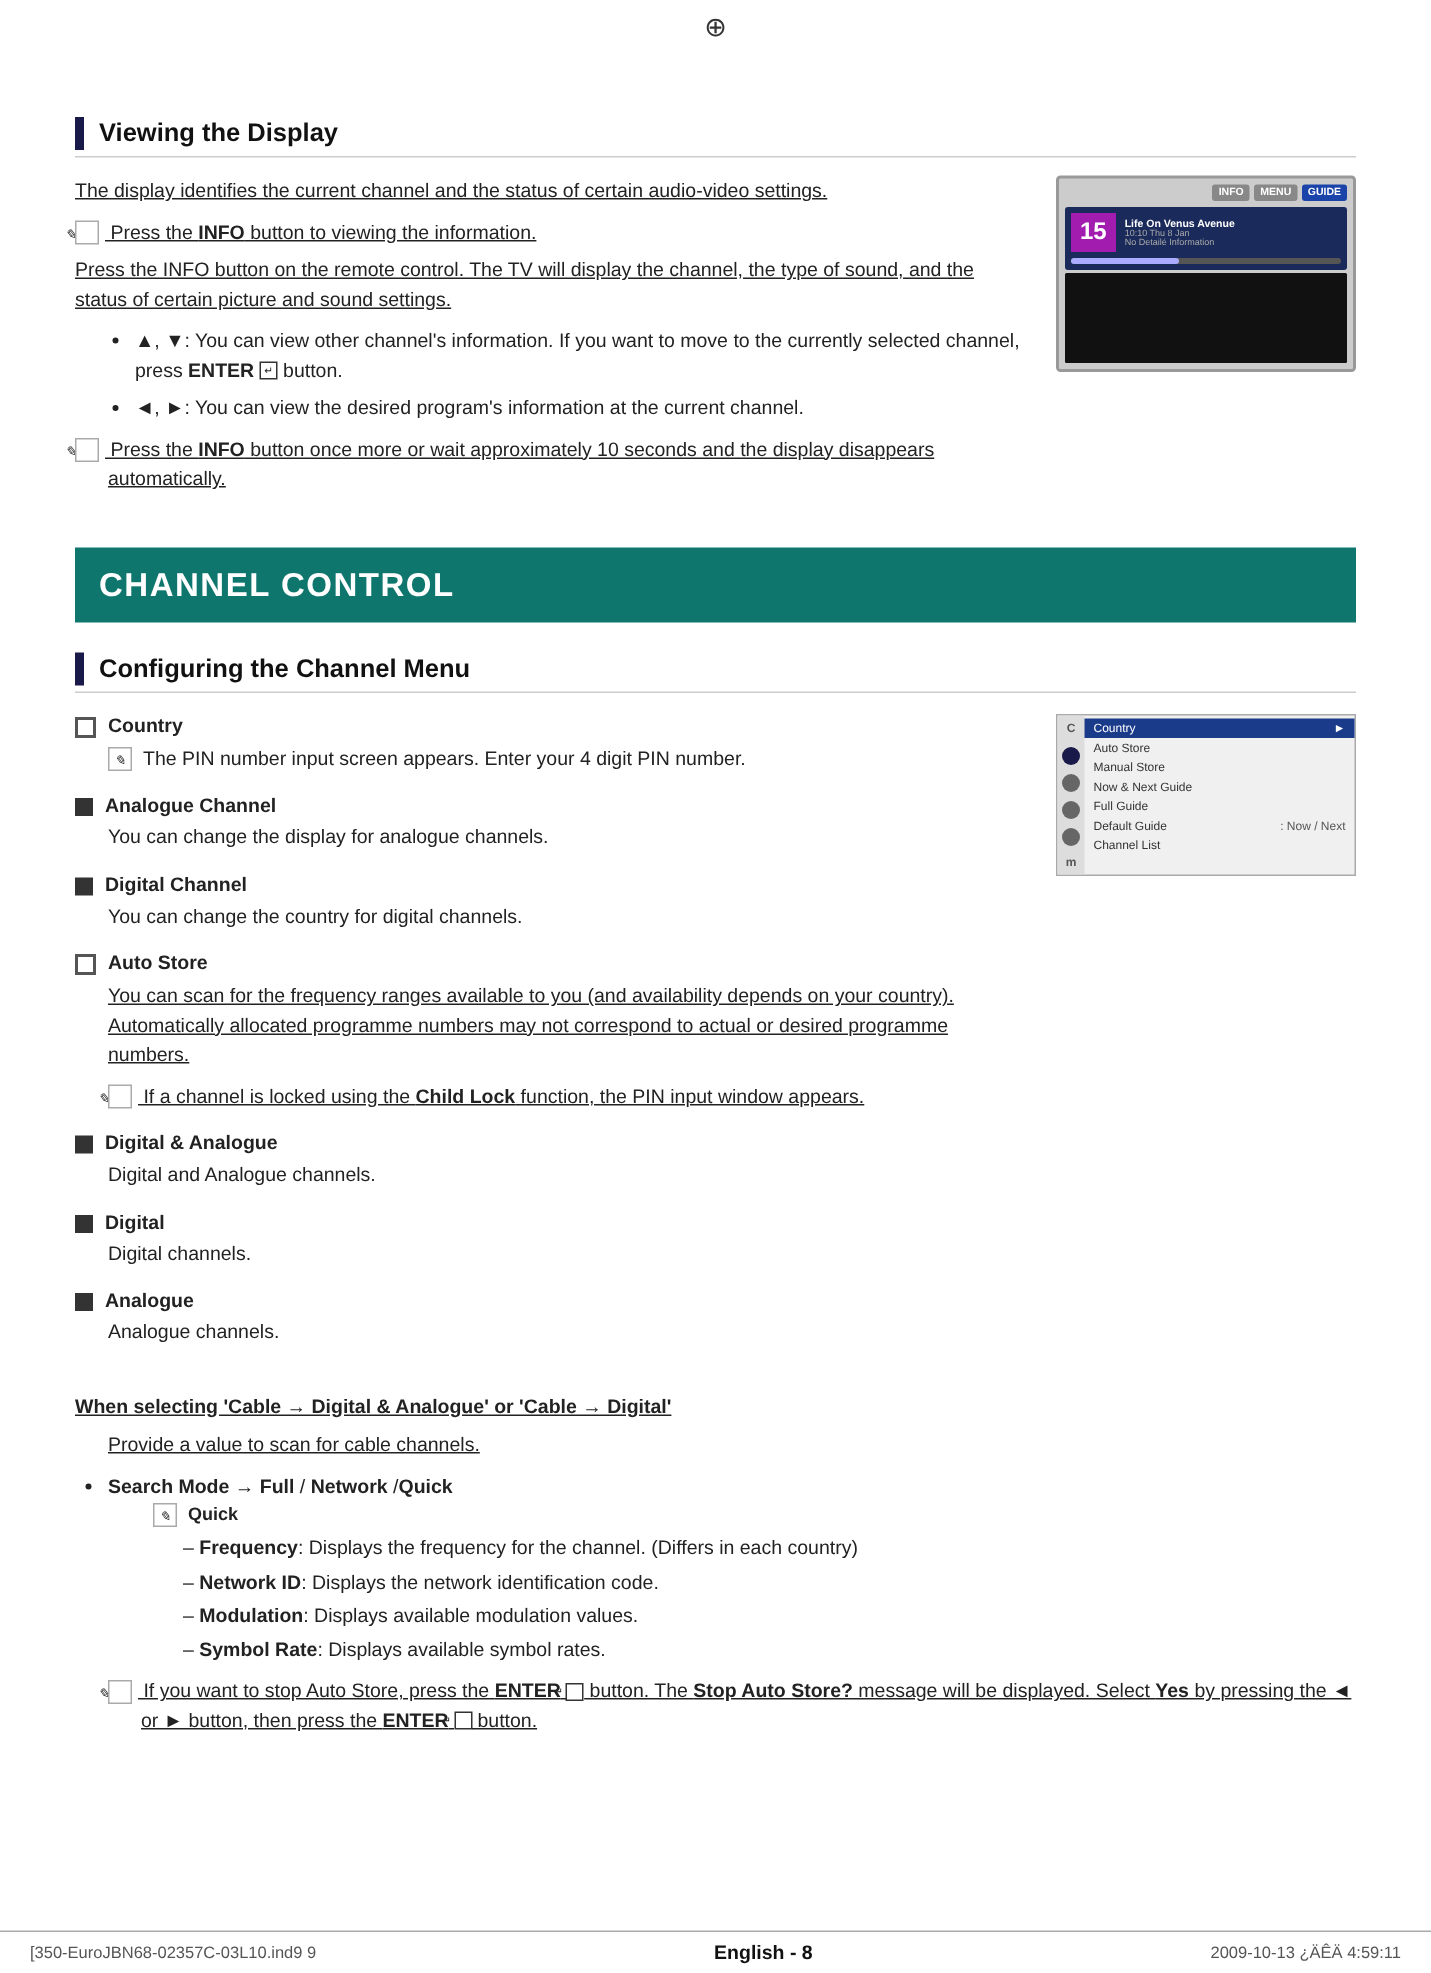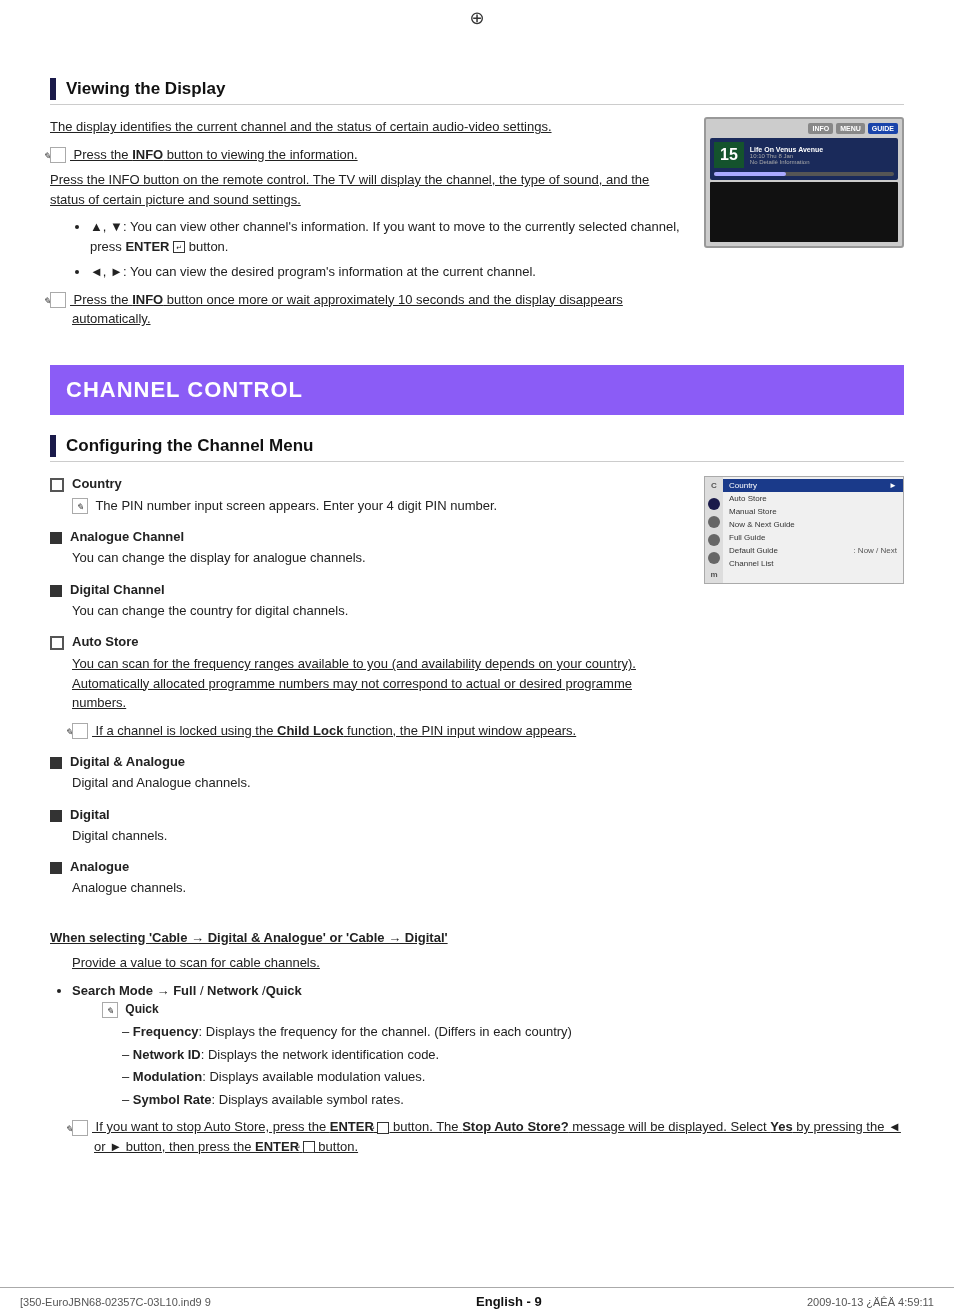--- a/index.html
+++ b/index.html
@@ -37,21 +37,21 @@
       flex-shrink: 0;
     }
     .section-heading h2 {
       font-size: 17px;
       font-weight: bold;
       color: #111;
     }
 
     
     .channel-control-banner {
-      background: #8b5cf6;
+      background: #0f766e;
       color: #fff;
       font-size: 22px;
       font-weight: bold;
       padding: 12px 16px;
       margin: 30px 0 20px 0;
       letter-spacing: 1px;
     }
 
     
     .content-section {
@@ -278,21 +278,21 @@
         <div style="border:2px solid #999; background:#ccc; padding:4px; border-radius:3px;">
 
           <div style="display:flex; justify-content:flex-end; gap:3px; margin-bottom:4px;">
             <div style="background:#888;color:#fff;font-size:7px;padding:2px 4px;border-radius:2px;font-weight:bold;">INFO</div>
             <div style="background:#888;color:#fff;font-size:7px;padding:2px 4px;border-radius:2px;font-weight:bold;">MENU</div>
             <div style="background:#1a44aa;color:#fff;font-size:7px;padding:2px 4px;border-radius:2px;font-weight:bold;">GUIDE</div>
           </div>
 
           <div style="background:#1a2a5a;padding:4px;border-radius:2px;">
             <div style="display:flex;align-items:center;gap:6px;">
-              <div style="background:#14532d;color:#fff;padding:4px 6px;font-size:16px;font-weight:bold;">15</div>
+              <div style="background:#a21caf;color:#fff;padding:4px 6px;font-size:16px;font-weight:bold;">15</div>
               <div style="flex:1;">
                 <div style="color:#fff;font-size:7px;font-weight:bold;">Life On Venus Avenue</div>
                 <div style="color:#aaa;font-size:6px;">10:10 Thu 8 Jan</div>
                 <div style="color:#aaa;font-size:6px;">No Detailé Information</div>
               </div>
             </div>
 
             <div style="background:#555;height:4px;border-radius:2px;margin-top:4px;width:100%;">
               <div style="background:#aaf;height:4px;border-radius:2px;width:40%;"></div>
             </div>
@@ -451,17 +451,17 @@
     </ul>
 
     <p class="note-line" style="margin-left:22px;">
       <span class="note-icon">✎</span>
       If you want to stop Auto Store, press the <b>ENTER</b> <span style="display:inline-block;width:12px;height:12px;border:1px solid #333;vertical-align:middle;font-size:7px;text-align:center;line-height:12px;">↵</span> button. The <b>Stop Auto Store?</b> message will be displayed. Select <b>Yes</b> by pressing the ◄ or ► button, then press the <b>ENTER</b> <span style="display:inline-block;width:12px;height:12px;border:1px solid #333;vertical-align:middle;font-size:7px;text-align:center;line-height:12px;">↵</span> button.
     </p>
   </div>
 
   <div class="footer">
     <span>[350-EuroJBN68-02357C-03L10.ind9   9</span>
-    <span class="footer-center">English - 9</span>
+    <span class="footer-center">English - 8</span>
     <span>2009-10-13   ¿ÄÊÄ 4:59:11</span>
   </div>
 
 </div>
 
 </body></html>

